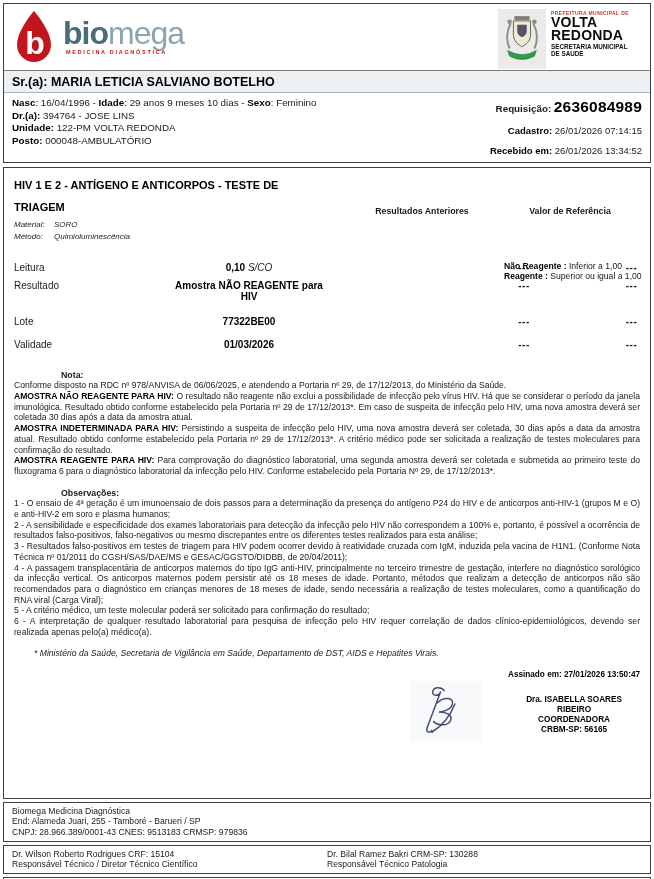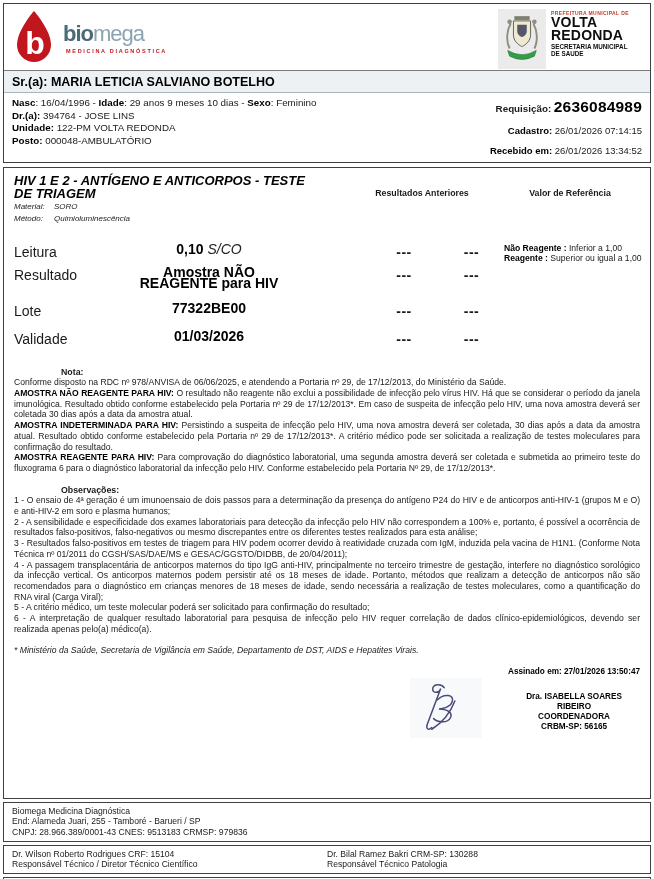--- a/index.html
+++ b/index.html
@@ -11,21 +11,21 @@
   }
   p { margin:0; }
   b { color:#000;margin-top:16px; }
   .box { border:1px solid #404040; margin:0 3px; background:#fff; }
 
   
   #boxA { margin-top:3px; }
   .header-row { display:flex; justify-content:space-between; align-items:flex-start; padding:5px 8px 3px 8px; height:66px; }
   .brand { display:flex; align-items:center; gap:7px; }
   .droplet svg { width:44px; height:56px; display:block; }
-  .brand-line1 { font-size:22px; line-height:27px; letter-spacing:-1px; }
+  .brand-line1 { font-size:32px; line-height:27px; letter-spacing:-1px; }
   .bio { font-weight:bold; color:#4a6b78; }
   .mega { color:#8aa4b0; }
   .tagline { font-size:5.5px; color:#c2161e; letter-spacing:1.7px; margin-top:1px; padding-left:3px; font-weight:bold; }
 
   .muni { display:flex; height:60px; }
   .crest { width:48px; height:60px; background:#ebebeb; display:flex; align-items:center; justify-content:center; }
   .muni-text { padding:1px 0 0 5px; width:96px; }
   .muni-pre { color:#c0392b; font-size:5px; font-weight:bold; letter-spacing:0.4px; }
   .muni-city { font-size:14px; font-weight:bold; line-height:12.5px; letter-spacing:0.2px; color:#0d0d0d; }
   .muni-dept { font-size:6.3px; font-weight:bold; line-height:7px; margin-top:2px; color:#0d0d0d; }
@@ -35,42 +35,42 @@
   .patient { display:flex; padding:4px 8px 6px 8px; }
   .patient-left { flex:1; font-size:9.8px; line-height:12.7px; }
   .patient-right { width:260px; text-align:right; font-size:9.5px; padding-top:1px; }
   .req-label { font-weight:bold; font-size:9.8px; }
   .req-number { font-weight:bold; font-size:15.5px; letter-spacing:0.2px; color:#000; }
   .meta-line { margin-top:9px; }
 
   
   #boxB { margin-top:4px; height:632px; padding:6px 10px; position:relative; overflow:hidden; }
   .exam-header { display:flex; }
-  .exam-title { width:330px; font-size:13px; font-weight:bold; font-style:italic; line-height:13px; color:#000; }
+  .exam-title { width:330px; font-size:11px; font-weight:bold; line-height:22px; color:#000; }
   .col-heads { display:flex; align-items:flex-end; padding-bottom:2px; }
   .col-prev { width:150px; margin-left:25px; text-align:center; font-weight:bold; font-size:8.8px; }
   .col-ref  { width:140px; margin-left:3px;  text-align:center; font-weight:bold; font-size:8.8px; }
   .specimen { font-size:8px; font-style:italic; line-height:9.8px; margin-top:2px; color:#222; }
   .spec-label { display:inline-block; width:40px; }
 
   .rows { position:relative; margin-top:20px; }
-  .rrow { display:grid; grid-template-columns:115px 160px 80px 70px 65px 1fr; font-size:14px; align-items:start; }
+  .rrow { display:grid; grid-template-columns:115px 160px 80px 70px 65px 1fr; font-size:10px; align-items:start;gap:40px; }
   .rrow .val { font-weight:bold; text-align:center; line-height:11px; color:#000; }
   .rrow .unit { font-style:italic; font-weight:normal; color:#222; }
   .rrow .prev { text-align:center; font-weight:bold; letter-spacing:0.5px; }
   .r-leitura   { margin-bottom:7px; }
   .r-resultado { margin-bottom:14px; }
   .r-lote      { margin-bottom:12px; }
   .refblock { position:absolute; left:490px; top:-1px; width:140px; font-size:8.6px; line-height:10.6px; }
 
   .nota { margin-top:20px; font-size:8.6px; line-height:10.7px; }
   .nota-title { font-weight:bold; font-size:8.8px;padding-left:47px; }
   .just { text-align:justify; }
   .obs { margin-top:11px; }
-  .footnote { margin-top:11px; font-style:italic; font-size:8.6px; }
+  .footnote { margin-top:11px; font-style:italic; font-size:8.6px;margin-left:20px; }
   .signed { text-align:right; font-weight:bold; font-size:8.2px; margin-top:12px; color:#000; }
   .sig-row { display:flex; margin-top:2px; }
   .sig-box { margin-left:396px; width:82px; height:60px; background:#f7f9fb; display:flex; align-items:center; justify-content:center; }
   .signer { width:150px; margin-left:26px; text-align:center; font-weight:bold; font-size:8.2px; line-height:10px; margin-top:14px; color:#000; }
 
   
   .fbox { border:1px solid #404040; margin:3px 3px 0 3px; padding:3px 8px 4px 8px; font-size:8.6px; line-height:10.3px; }
   #fbox1 { }
   .fcols { display:flex; }
   .fcol { flex:1; }

